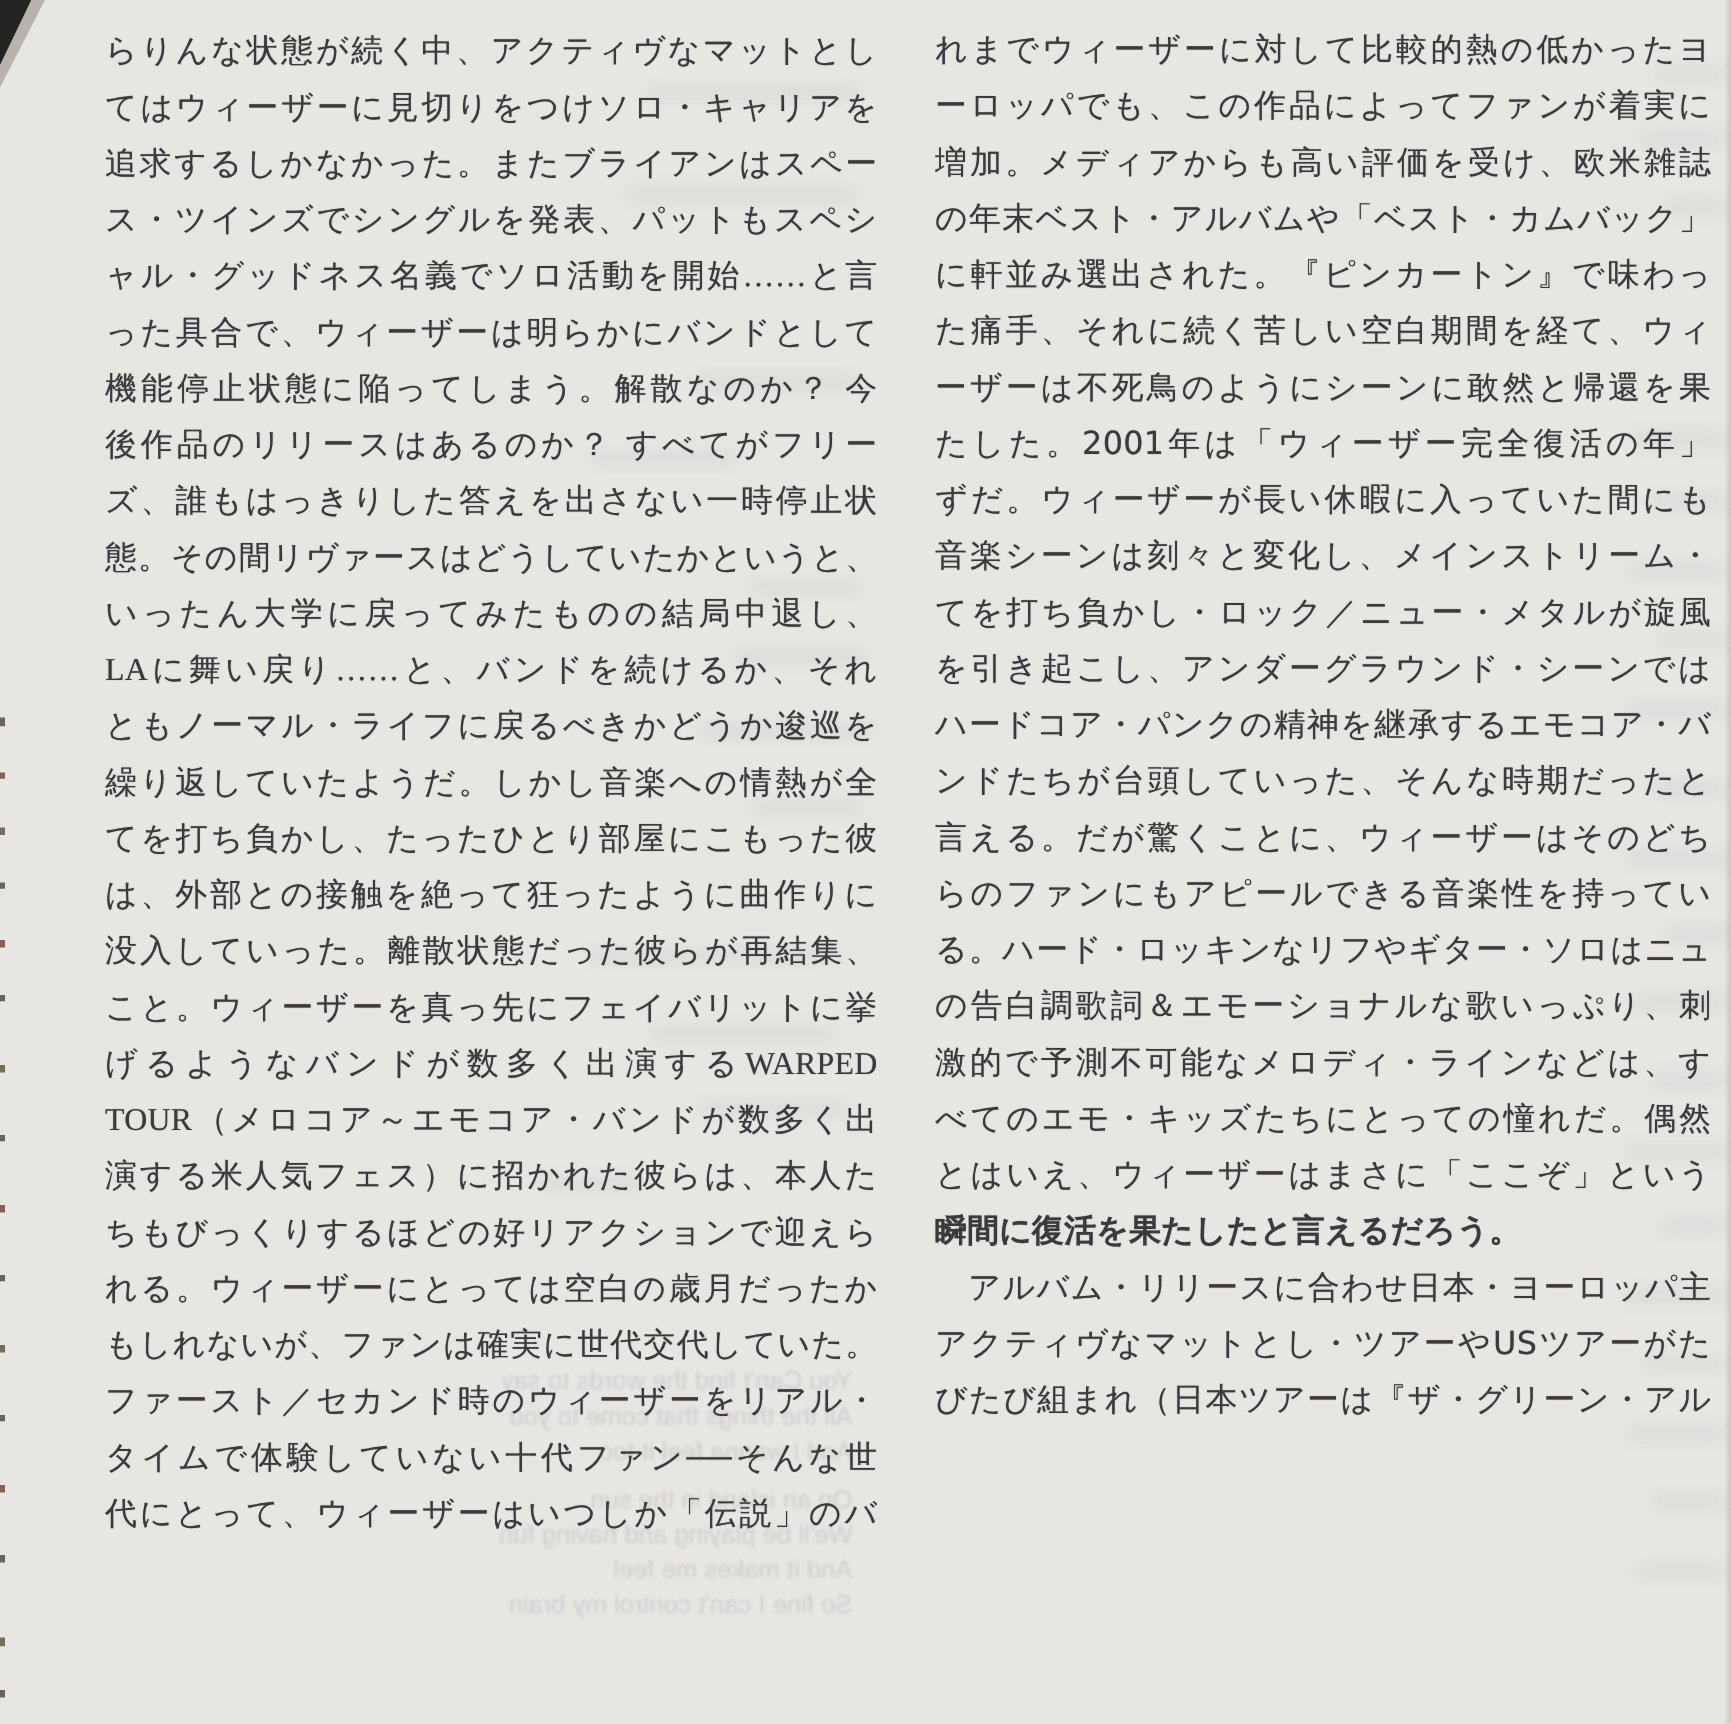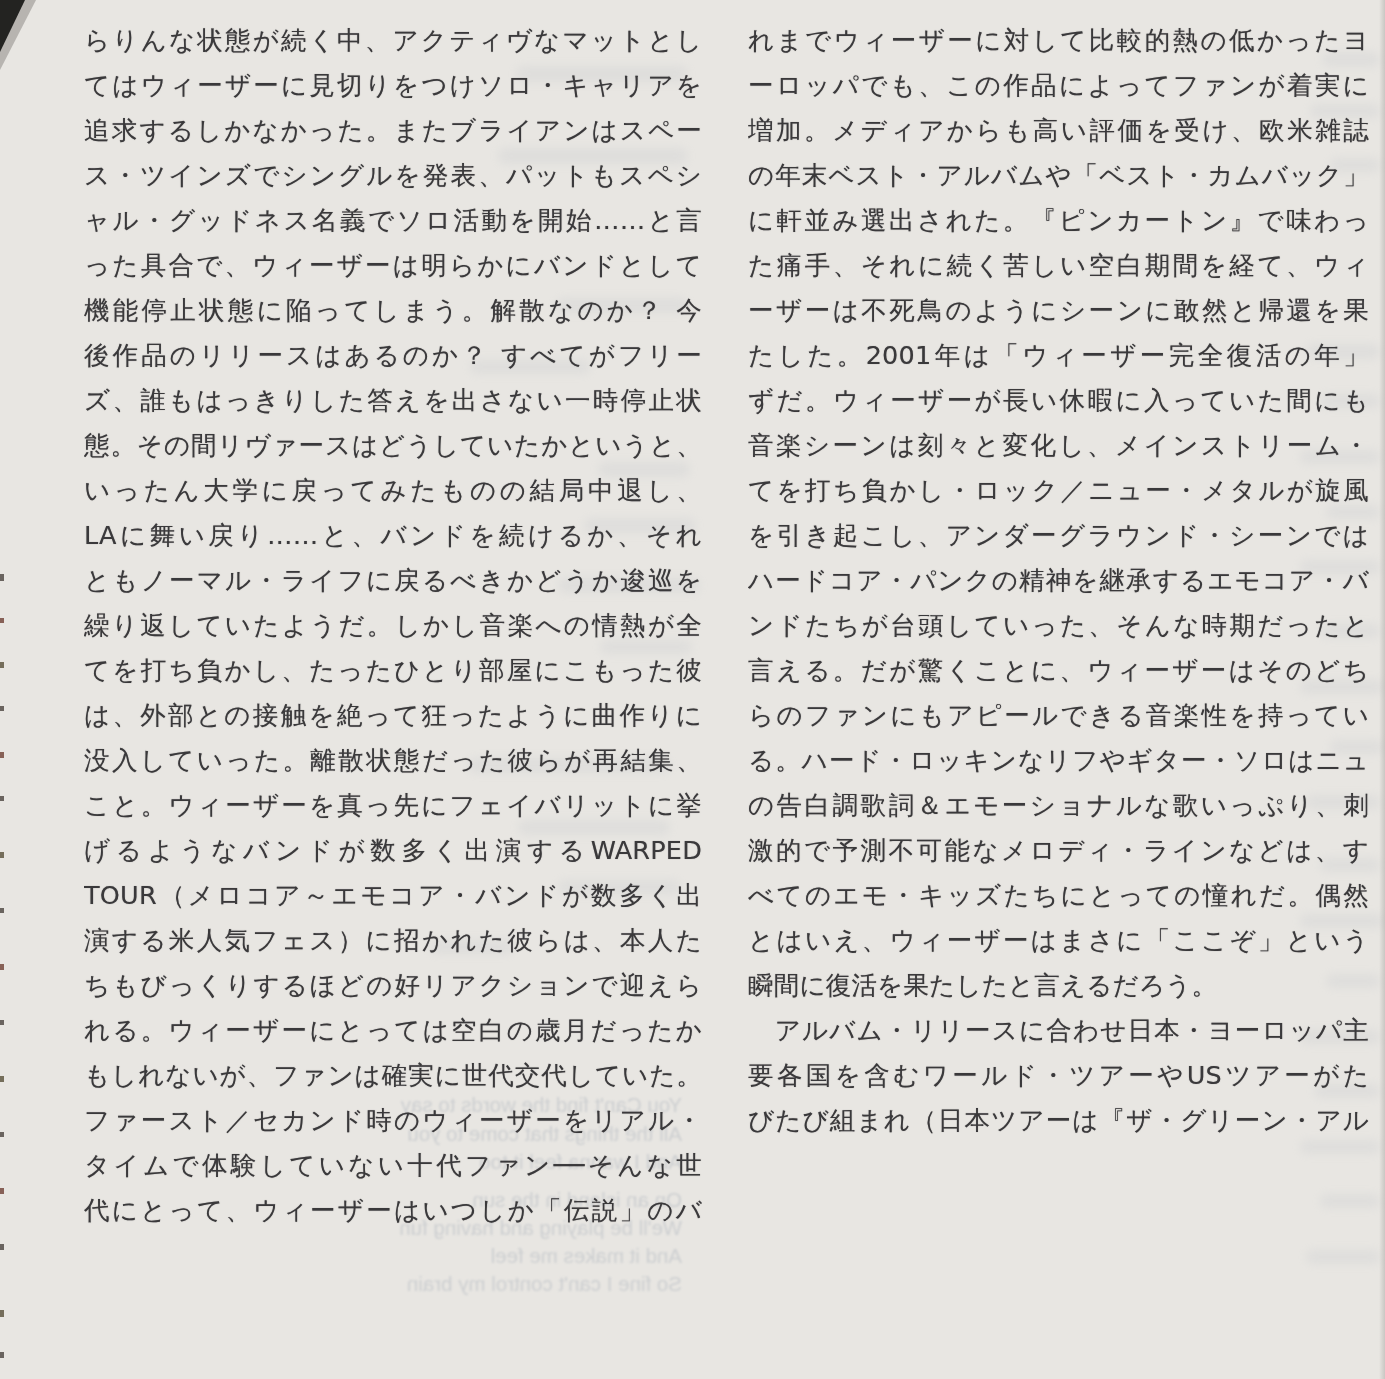--- a/index.html
+++ b/index.html
@@ -19,29 +19,29 @@
       linear-gradient(90deg,#d9d6d2 0,#e9e7e3 2.5%,#eeece8 45%,#eae8e4 88%,#dcdad6 98.8%,#ccc9c5 100%);
   }
   
   .col{
     position:absolute;top:18px;width:618px;
     font-size:25.5px;line-height:45px;color:#3a393b;
     text-align:justify;
     letter-spacing:0.2px;
     text-shadow:0 0 0.9px rgba(56,55,57,0.55);
   }
-  .col-left{left:84px;}
+  .col-left{left:84px;font-family:Liberation Serif, serif;}
   .col-right{left:748px;width:621px;}
   .col .ln{
     height:45px;overflow:hidden;white-space:nowrap;
     text-align-last:justify;
     -moz-text-align-last:justify;
     text-justify:inter-character;
   }
-  .col .ln.pe{text-align-last:left;-moz-text-align-last:left;}
+  .col .ln.pe{text-align-last:left;font-weight:bold;-moz-text-align-last:left;}
   
   .bleed-lyrics{
     position:absolute;left:348px;top:0;width:338px;height:1379px;
     transform:scaleX(-1);
     opacity:0.33;filter:blur(1.3px);
     color:#96a0ae;font-size:20.5px;font-family:"Liberation Sans",sans-serif;
     pointer-events:none;
   }
   .bleed-lyrics .bl{position:absolute;left:4px;white-space:nowrap;}
   
@@ -147,21 +147,21 @@
       <div class="ln">ンドたちが台頭していった、そんな時期だったと</div>
       <div class="ln">言える。だが驚くことに、ウィーザーはそのどち</div>
       <div class="ln">らのファンにもアピールできる音楽性を持ってい</div>
       <div class="ln">る。ハード・ロッキンなリフやギター・ソロはニュ</div>
       <div class="ln">の告白調歌詞＆エモーショナルな歌いっぷり、刺</div>
       <div class="ln">激的で予測不可能なメロディ・ラインなどは、す</div>
       <div class="ln">べてのエモ・キッズたちにとっての憧れだ。偶然</div>
       <div class="ln">とはいえ、ウィーザーはまさに「ここぞ」という</div>
       <div class="ln pe">瞬間に復活を果たしたと言えるだろう。</div>
       <div class="ln">　アルバム・リリースに合わせ日本・ヨーロッパ主</div>
-      <div class="ln">要各国を含むワールド・ツアーやUSツアーがた</div>
+      <div class="ln">アクティヴなマットとし・ツアーやUSツアーがた</div>
       <div class="ln">びたび組まれ（日本ツアーは『ザ・グリーン・アル</div>
     </div>
 
   <div class="corner-wedge-soft"></div>
   <div class="corner-wedge"></div>
   <div class="edge-right"></div>
   <div id="ticks">
       <div class="tick" style="top: 574px; height: 7px; background: rgb(74, 68, 62);"></div>
       <div class="tick" style="top: 618px; height: 5px; background: rgb(110, 64, 52);"></div>
       <div class="tick" style="top: 662px; height: 6px; background: rgb(87, 80, 58);"></div>

